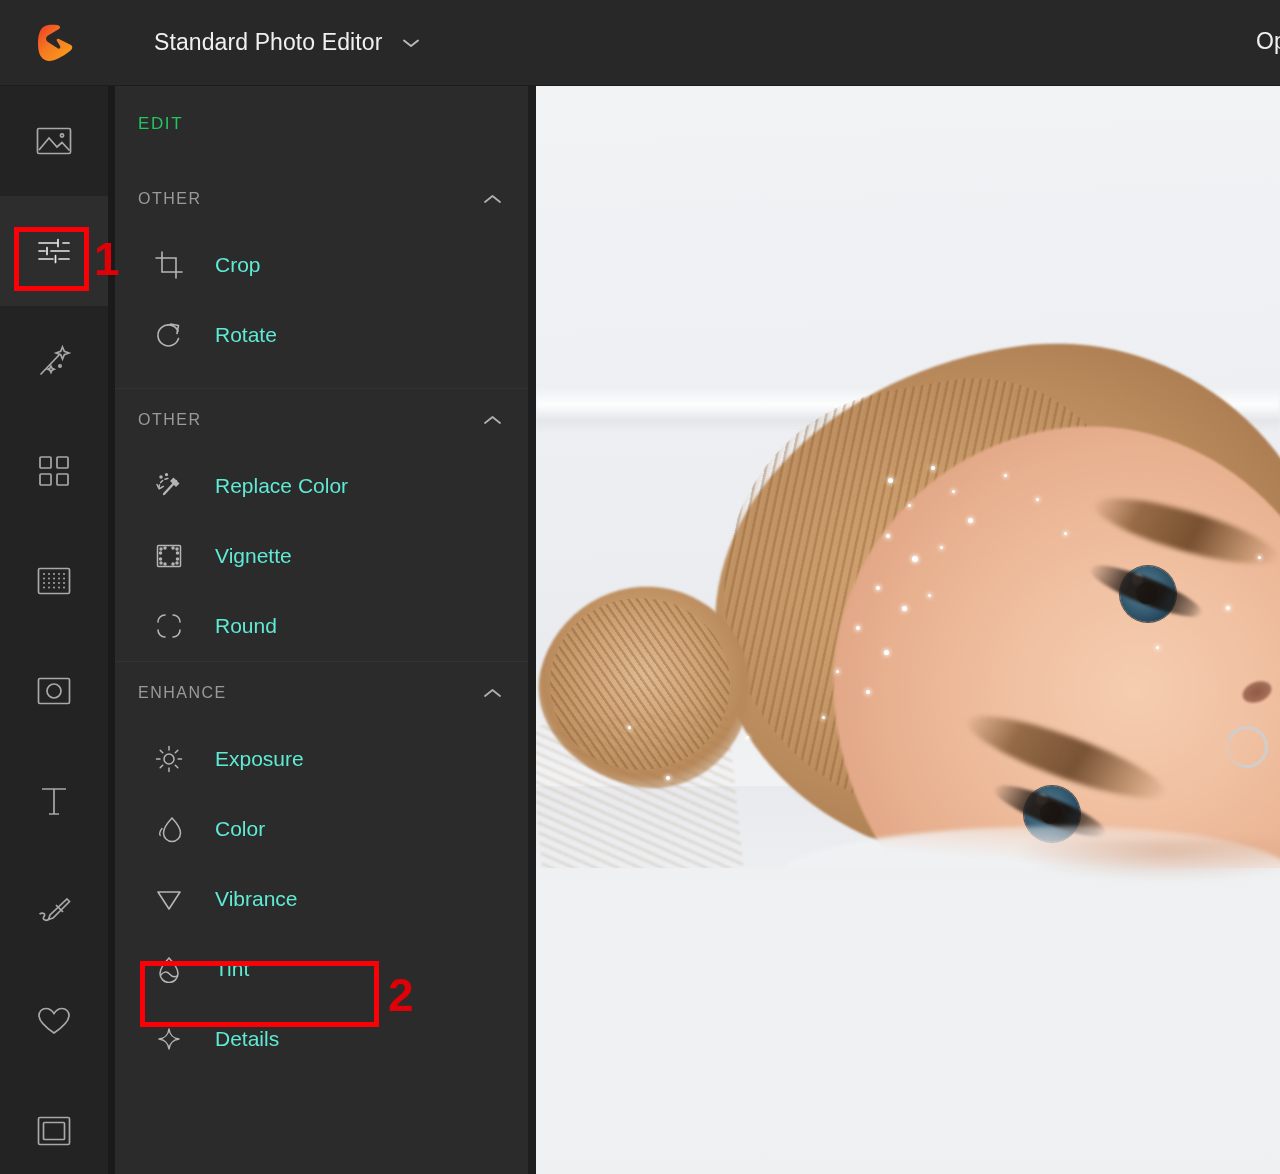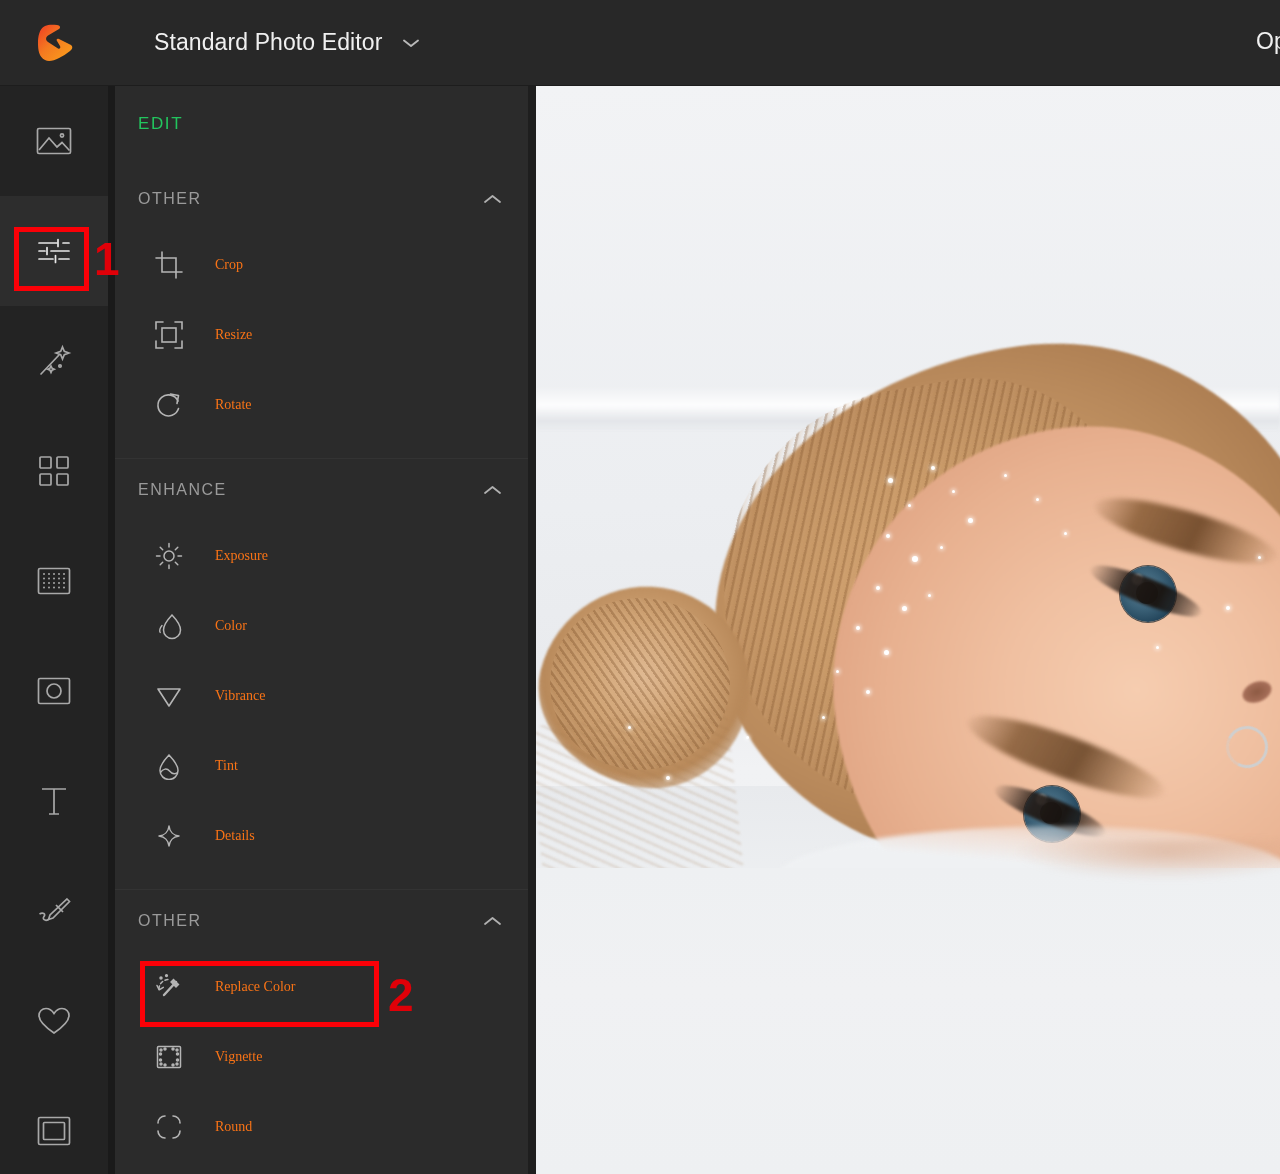--- a/index.html
+++ b/index.html
@@ -96,21 +96,21 @@
   .menu-row {
     display: flex; align-items: center;
     height: 70px; padding-left: 37px; cursor: pointer;
   }
   .menu-ico {
     width: 34px; height: 34px; flex: 0 0 34px;
     display: flex; align-items: center; justify-content: center;
     margin-right: 29px;
   }
   .menu-ico svg { display: block; stroke: #b5b5b5; fill: none; stroke-width: 1.5; }
-  .menu-label { font-size: 14px; color: #f97316; font-family: Liberation Serif, serif; }
+  .menu-label { font-size: 21px; color: #5eead4; }
 
   
   .canvas {
     position: absolute; left: 536px; top: 86px;
     width: 744px; height: 1088px;
     overflow: hidden;
     background: #eef0f2;
   }
   .photo { position: absolute; inset: 0; }
   .bath-bg {
@@ -411,96 +411,29 @@
 
       <div class="menu-row">
         <span class="menu-ico">
           <svg width="28" height="28" viewBox="0 0 28 28">
             <path d="M7 1 V21 H27 M1 7 H21 V27" stroke="#b5b5b5" stroke-width="1.6" fill="none" stroke-linecap="round"></path>
           </svg>
         </span>
         <span class="menu-label">Crop</span>
       </div>
 
-      <div class="menu-row">
-        <span class="menu-ico">
-          <svg width="28" height="28" viewBox="0 0 28 28">
-            <path d="M1 8 V1 H8 M20 1 H27 V8 M27 20 V27 H20 M8 27 H1 V20" stroke="#b5b5b5" stroke-width="1.6" fill="none" stroke-linecap="round"></path>
-            <rect x="7" y="7" width="14" height="14" stroke="#b5b5b5" stroke-width="1.6" fill="none"></rect>
-          </svg>
-        </span>
-        <span class="menu-label">Resize</span>
-      </div>
 
       <div class="menu-row">
         <span class="menu-ico">
           <svg width="28" height="28" viewBox="0 0 28 28">
             <path d="M23 10 A10.5 10.5 0 1 0 23.5 17.5" stroke="#b5b5b5" stroke-width="1.6" fill="none" stroke-linecap="round"></path>
             <path d="M15.5 3 L23.5 4.5 L22 12.5" stroke="#b5b5b5" stroke-width="1.6" fill="none" stroke-linecap="round" stroke-linejoin="round"></path>
           </svg>
         </span>
         <span class="menu-label">Rotate</span>
-      </div>
-      <div style="height:18px"></div>
-    </div>
-
-    <div class="section">
-      <div class="section-head">
-        <span class="sh-label">ENHANCE</span>
-        <svg class="chev-up" viewBox="0 0 19 12">
-          <path d="M2 9 L9.5 3 L17 9" fill="none" stroke="#b0b0b0" stroke-width="1.8" stroke-linecap="round" stroke-linejoin="round"></path>
-        </svg>
-      </div>
-
-      <div class="menu-row">
-        <span class="menu-ico">
-          <svg width="28" height="28" viewBox="0 0 28 28">
-            <circle cx="14" cy="14" r="5" stroke="#b5b5b5" stroke-width="1.5" fill="none"></circle>
-            <path d="M14 1.5 V5 M14 23 V26.5 M1.5 14 H5 M23 14 H26.5 M5.2 5.2 L7.7 7.7 M20.3 20.3 L22.8 22.8 M22.8 5.2 L20.3 7.7 M7.7 20.3 L5.2 22.8" stroke="#b5b5b5" stroke-width="1.5" stroke-linecap="round"></path>
-          </svg>
-        </span>
-        <span class="menu-label">Exposure</span>
-      </div>
-
-      <div class="menu-row">
-        <span class="menu-ico">
-          <svg width="28" height="28" viewBox="0 0 28 28">
-            <path d="M17 3 C17 3 25.5 12 25.5 18 A8.5 8.5 0 0 1 8.5 18 C8.5 12 17 3 17 3 Z" stroke="#b5b5b5" stroke-width="1.5" fill="none"></path>
-            <path d="M7 13.5 C5 16 4 18.5 5.2 20.5" stroke="#b5b5b5" stroke-width="1.4" fill="none" stroke-linecap="round"></path>
-          </svg>
-        </span>
-        <span class="menu-label">Color</span>
-      </div>
-
-      <div class="menu-row">
-        <span class="menu-ico">
-          <svg width="28" height="28" viewBox="0 0 28 28">
-            <path d="M3 7 H25 L14 24 Z" stroke="#b5b5b5" stroke-width="1.6" fill="none" stroke-linejoin="round"></path>
-          </svg>
-        </span>
-        <span class="menu-label">Vibrance</span>
-      </div>
-
-      <div class="menu-row">
-        <span class="menu-ico">
-          <svg width="28" height="28" viewBox="0 0 28 28">
-            <path d="M14 3 C14 3 23 12.5 23 18.5 A9 9 0 0 1 5 18.5 C5 12.5 14 3 14 3 Z" stroke="#b5b5b5" stroke-width="1.5" fill="none"></path>
-            <path d="M5.4 20.5 C8 16.5 12 16 14.5 19 C16.5 21.5 19.5 22.5 22.6 20.6" stroke="#b5b5b5" stroke-width="1.4" fill="none"></path>
-          </svg>
-        </span>
-        <span class="menu-label">Tint</span>
-      </div>
-
-      <div class="menu-row">
-        <span class="menu-ico">
-          <svg width="28" height="28" viewBox="0 0 28 28">
-            <path d="M14 4 C14.6 9.5 18.5 13.4 24 14 C18.5 14.6 14.6 18.5 14 24 C13.4 18.5 9.5 14.6 4 14 C9.5 13.4 13.4 9.5 14 4 Z" stroke="#b5b5b5" stroke-width="1.5" fill="none" stroke-linejoin="round"></path>
-          </svg>
-        </span>
-        <span class="menu-label">Details</span>
       </div>
       <div style="height:18px"></div>
     </div>
 
     <div class="section">
       <div class="section-head">
         <span class="sh-label">OTHER</span>
         <svg class="chev-up" viewBox="0 0 19 12">
           <path d="M2 9 L9.5 3 L17 9" fill="none" stroke="#b0b0b0" stroke-width="1.8" stroke-linecap="round" stroke-linejoin="round"></path>
         </svg>
@@ -544,20 +477,78 @@
       </div>
 
       <div class="menu-row">
         <span class="menu-ico">
           <svg width="28" height="28" viewBox="0 0 28 28">
             <path d="M3 10 A7 7 0 0 1 10 3 M18 3 A7 7 0 0 1 25 10 M25 18 A7 7 0 0 1 18 25 M10 25 A7 7 0 0 1 3 18" stroke="#b5b5b5" stroke-width="1.6" fill="none" stroke-linecap="round"></path>
           </svg>
         </span>
         <span class="menu-label">Round</span>
       </div>
+    </div>
+
+    <div class="section">
+      <div class="section-head">
+        <span class="sh-label">ENHANCE</span>
+        <svg class="chev-up" viewBox="0 0 19 12">
+          <path d="M2 9 L9.5 3 L17 9" fill="none" stroke="#b0b0b0" stroke-width="1.8" stroke-linecap="round" stroke-linejoin="round"></path>
+        </svg>
+      </div>
+
+      <div class="menu-row">
+        <span class="menu-ico">
+          <svg width="28" height="28" viewBox="0 0 28 28">
+            <circle cx="14" cy="14" r="5" stroke="#b5b5b5" stroke-width="1.5" fill="none"></circle>
+            <path d="M14 1.5 V5 M14 23 V26.5 M1.5 14 H5 M23 14 H26.5 M5.2 5.2 L7.7 7.7 M20.3 20.3 L22.8 22.8 M22.8 5.2 L20.3 7.7 M7.7 20.3 L5.2 22.8" stroke="#b5b5b5" stroke-width="1.5" stroke-linecap="round"></path>
+          </svg>
+        </span>
+        <span class="menu-label">Exposure</span>
+      </div>
+
+      <div class="menu-row">
+        <span class="menu-ico">
+          <svg width="28" height="28" viewBox="0 0 28 28">
+            <path d="M17 3 C17 3 25.5 12 25.5 18 A8.5 8.5 0 0 1 8.5 18 C8.5 12 17 3 17 3 Z" stroke="#b5b5b5" stroke-width="1.5" fill="none"></path>
+            <path d="M7 13.5 C5 16 4 18.5 5.2 20.5" stroke="#b5b5b5" stroke-width="1.4" fill="none" stroke-linecap="round"></path>
+          </svg>
+        </span>
+        <span class="menu-label">Color</span>
+      </div>
+
+      <div class="menu-row">
+        <span class="menu-ico">
+          <svg width="28" height="28" viewBox="0 0 28 28">
+            <path d="M3 7 H25 L14 24 Z" stroke="#b5b5b5" stroke-width="1.6" fill="none" stroke-linejoin="round"></path>
+          </svg>
+        </span>
+        <span class="menu-label">Vibrance</span>
+      </div>
+
+      <div class="menu-row">
+        <span class="menu-ico">
+          <svg width="28" height="28" viewBox="0 0 28 28">
+            <path d="M14 3 C14 3 23 12.5 23 18.5 A9 9 0 0 1 5 18.5 C5 12.5 14 3 14 3 Z" stroke="#b5b5b5" stroke-width="1.5" fill="none"></path>
+            <path d="M5.4 20.5 C8 16.5 12 16 14.5 19 C16.5 21.5 19.5 22.5 22.6 20.6" stroke="#b5b5b5" stroke-width="1.4" fill="none"></path>
+          </svg>
+        </span>
+        <span class="menu-label">Tint</span>
+      </div>
+
+      <div class="menu-row">
+        <span class="menu-ico">
+          <svg width="28" height="28" viewBox="0 0 28 28">
+            <path d="M14 4 C14.6 9.5 18.5 13.4 24 14 C18.5 14.6 14.6 18.5 14 24 C13.4 18.5 9.5 14.6 4 14 C9.5 13.4 13.4 9.5 14 4 Z" stroke="#b5b5b5" stroke-width="1.5" fill="none" stroke-linejoin="round"></path>
+          </svg>
+        </span>
+        <span class="menu-label">Details</span>
+      </div>
+      <div style="height:18px"></div>
     </div>
   </div>
   <div class="panel-scroll-edge"></div>
 
   <div class="canvas">
     <div class="photo">
       <div class="bath-bg"></div>
       <div class="tub-lip"></div>
       <div class="water"></div>
 

